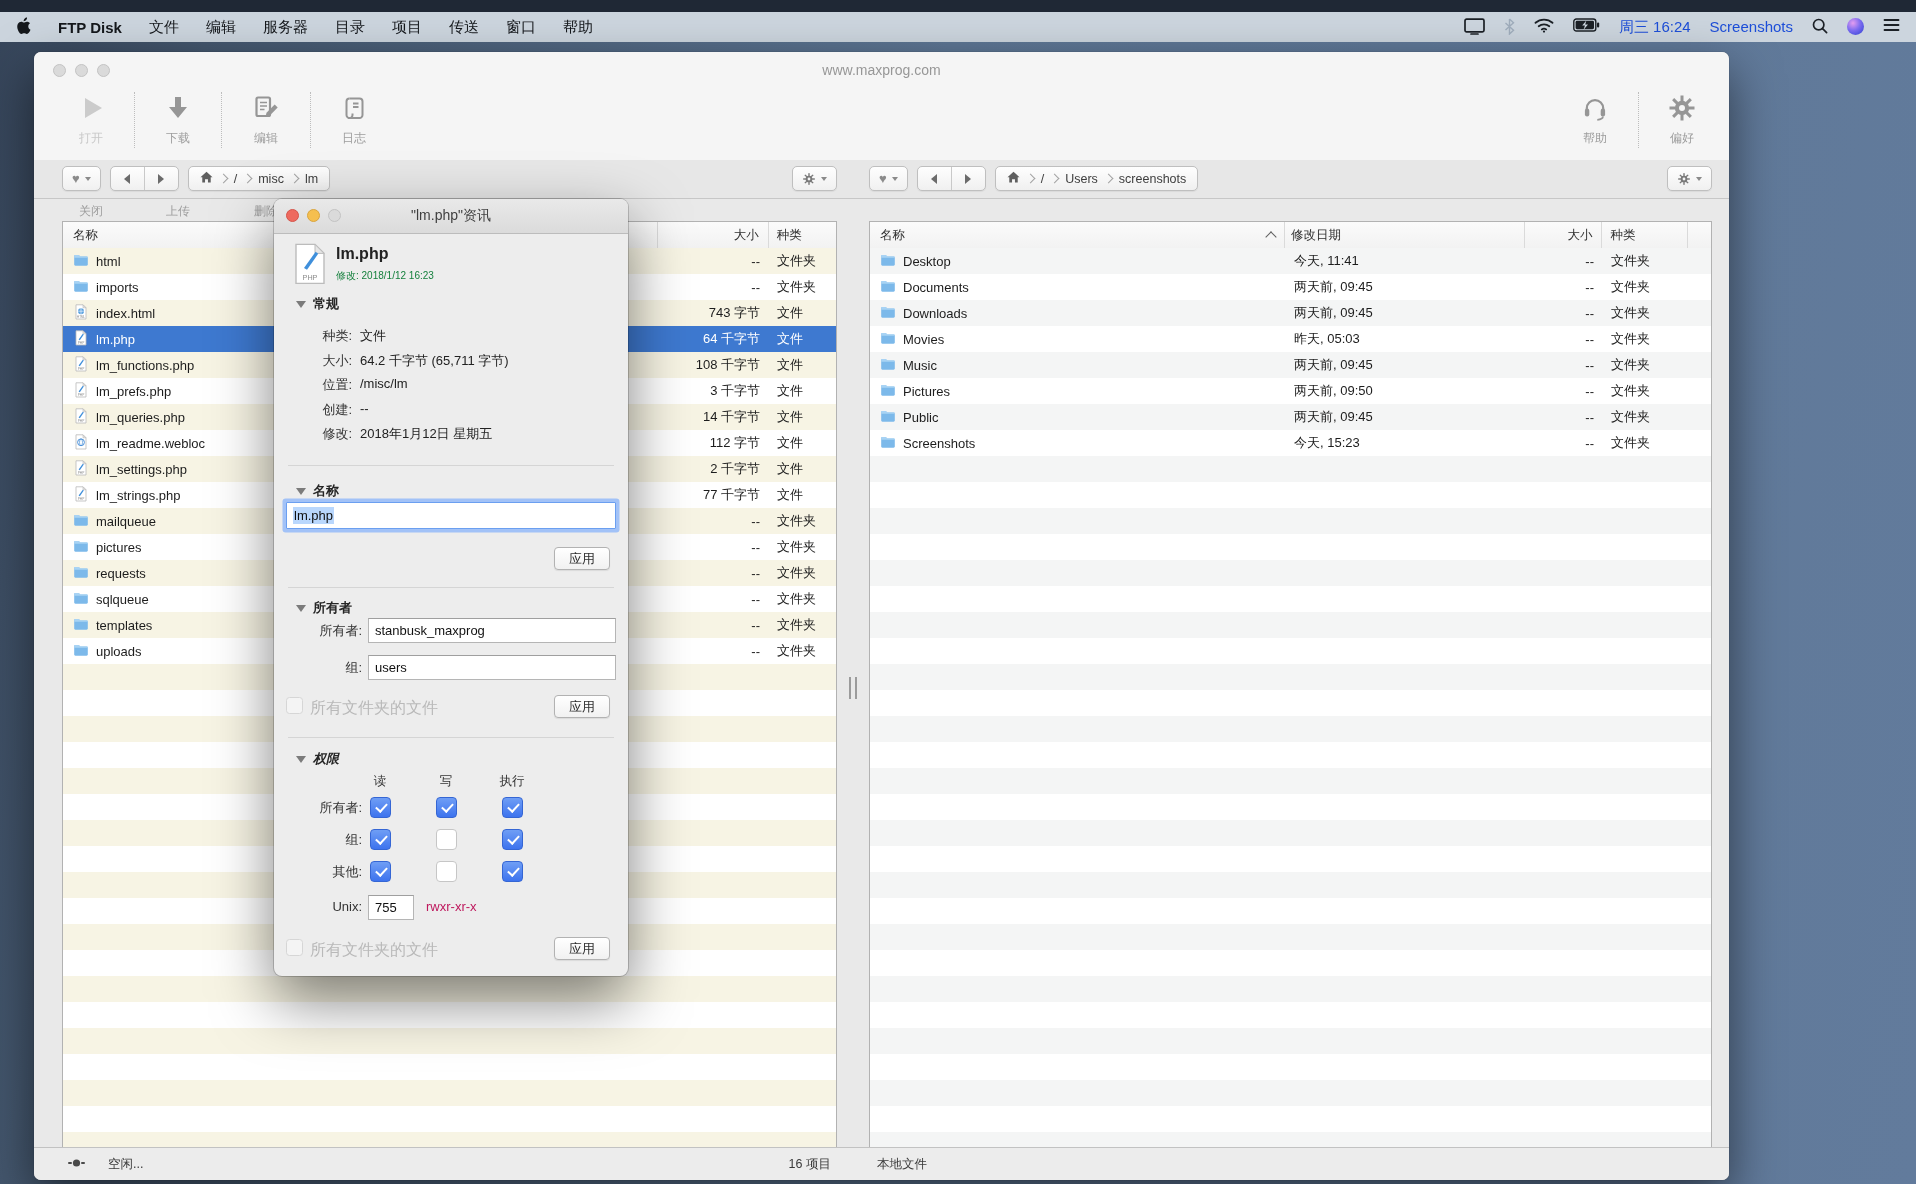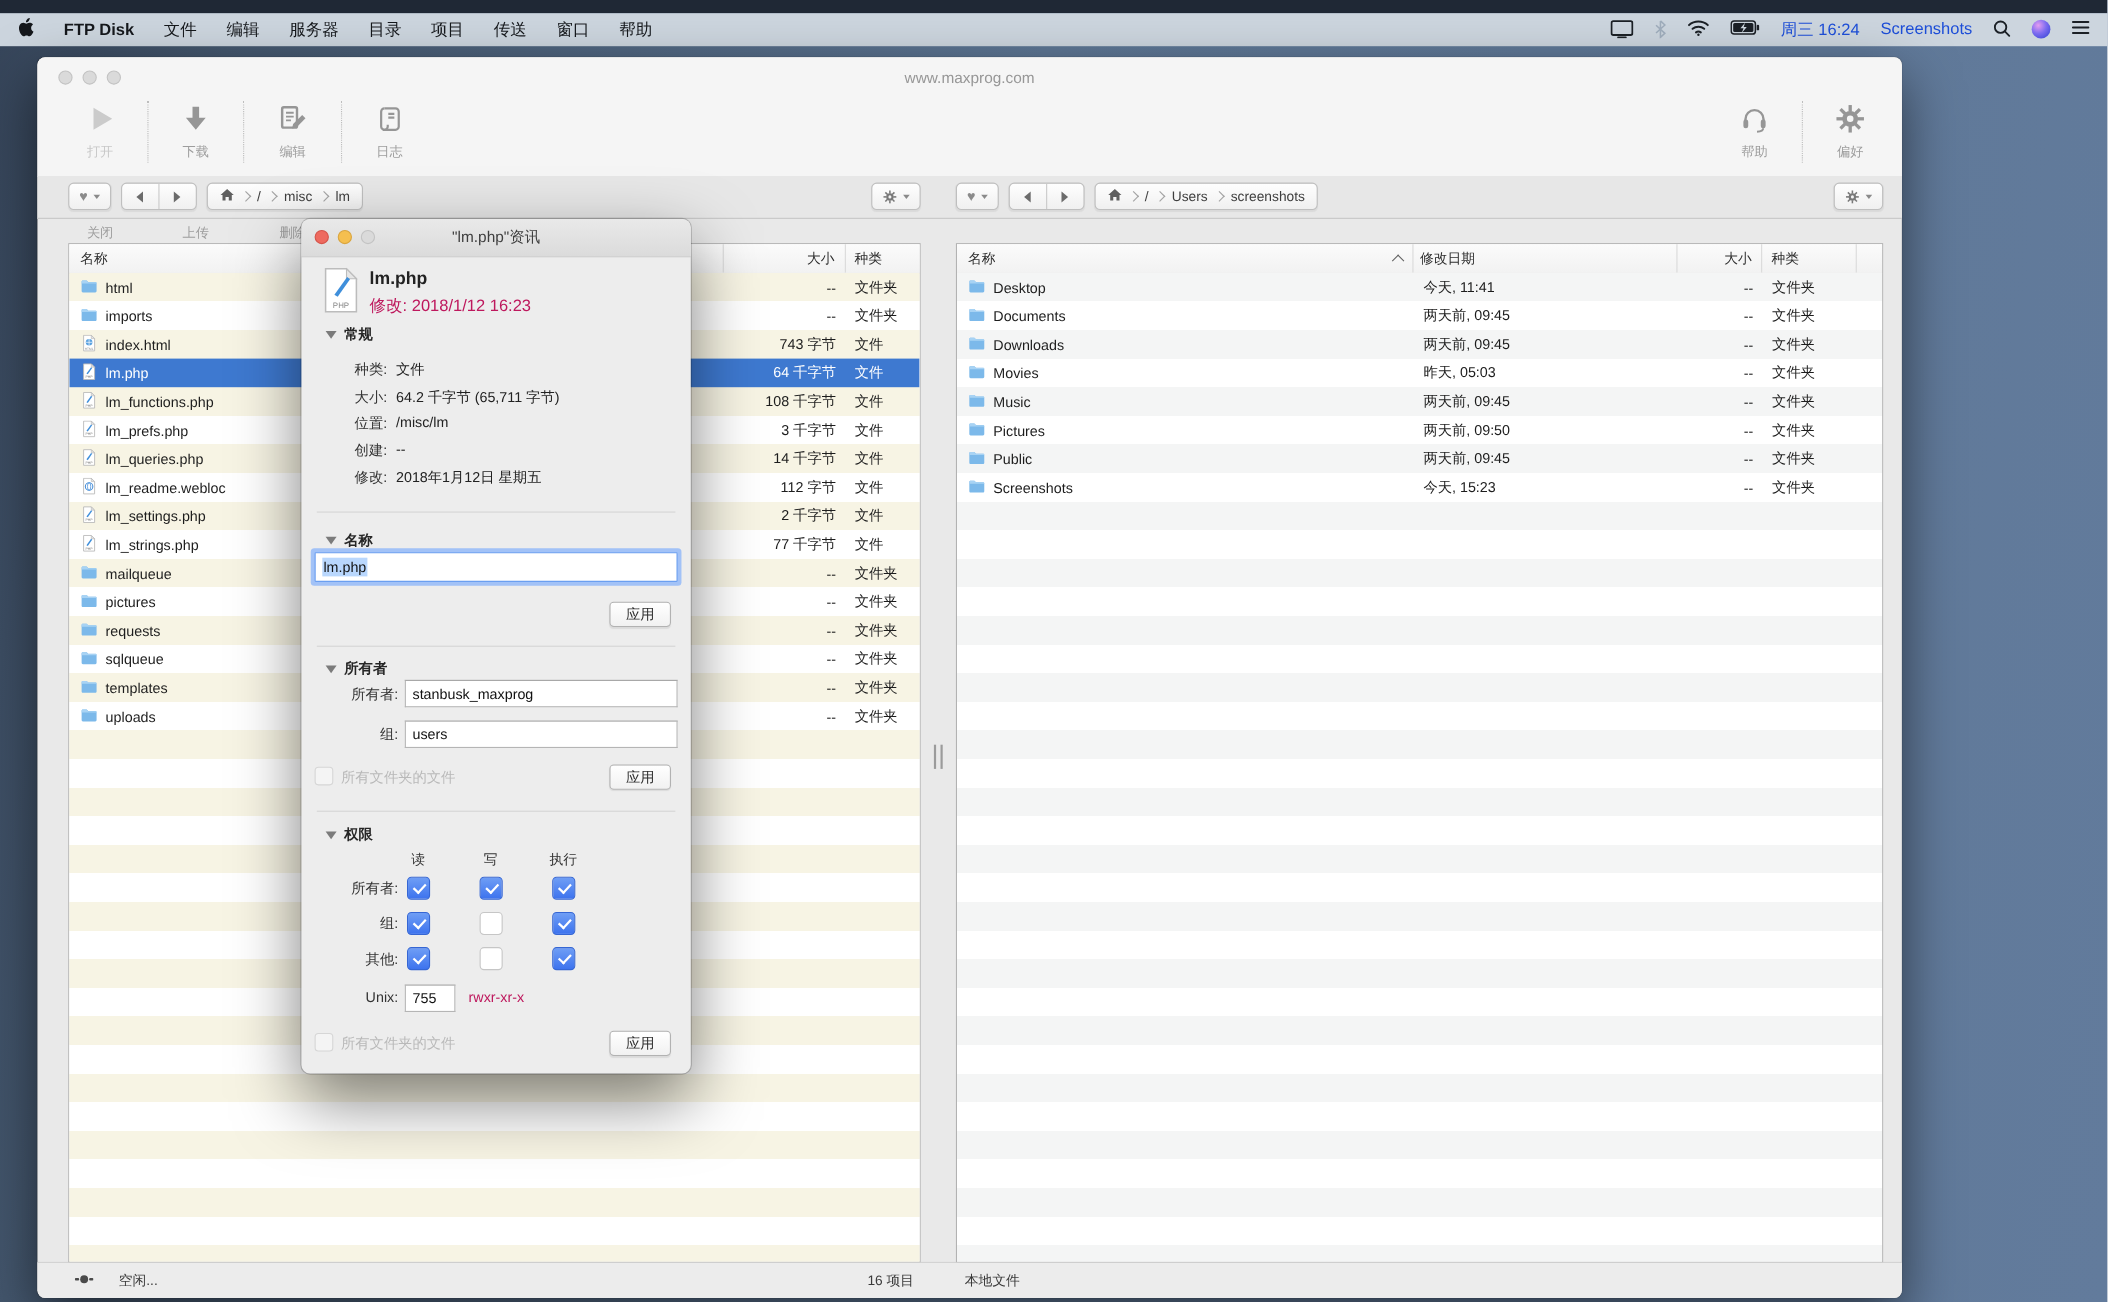--- a/index.html
+++ b/index.html
@@ -90,21 +90,21 @@
   
   .dialog{position:absolute;left:274px;top:199px;width:354px;height:777px;background:#ededed;
     border-radius:8px;box-shadow:0 24px 60px rgba(0,0,0,.5),0 0 0 1px rgba(0,0,0,.18);}
   .dtitle{position:absolute;left:0;top:0;right:0;height:34px;background:linear-gradient(#e9e9e9,#dbdbdb);
     border-bottom:1px solid #bcbcbc;border-radius:8px 8px 0 0;}
   .dtitle .traffic{left:12px;top:10px;gap:8px;}
   .dtitle-text{position:absolute;top:8px;width:100%;text-align:center;font-size:14px;color:#3f3f3f;}
   .dialog .abs{position:absolute;}
   .fileicon{left:18px;top:44px;}
   .dfname{left:62px;top:46px;font-size:16px;font-weight:bold;color:#222;}
-  .dfmod{left:62px;top:70px;font-size:15px;color:#be185d;}
+  .dfmod{left:62px;top:70px;font-size:10px;color:#15803d;}
   .sechead{display:flex;align-items:center;gap:7px;font-size:13px;font-weight:bold;color:#262626;}
   .disc{width:0;height:0;border-left:5px solid transparent;border-right:5px solid transparent;
     border-top:7px solid #7b7b7b;}
   .inforow{position:absolute;left:0;width:354px;font-size:13px;}
   .ilabel{position:absolute;right:276px;color:#333;white-space:nowrap;}
   .ivalue{position:absolute;left:86px;color:#222;white-space:nowrap;}
   .dsep{position:absolute;left:14px;right:14px;height:1px;background:#d5d5d5;}
   .tfield{position:absolute;box-sizing:border-box;background:#fff;border:1px solid #b5b5b5;
     border-top-color:#9f9f9f;font-size:13px;color:#111;display:flex;align-items:center;padding:0 6px;}
   .tfield.focus{border:1px solid #6b9ff0;box-shadow:0 0 0 3.5px rgba(100,158,255,.55);border-radius:1px;}
@@ -113,21 +113,21 @@
     border-radius:4px;background:linear-gradient(#ffffff,#f1f1f1);font-size:13px;color:#2e2e2e;
     display:flex;align-items:center;justify-content:center;box-shadow:0 1px 1px rgba(0,0,0,.08);}
   .cbx{position:absolute;box-sizing:border-box;border-radius:4px;}
   .cbx.big{width:21px;height:21px;}
   .cbx.small{width:17px;height:17px;border-radius:3.5px;}
   .cbx.checked{background:linear-gradient(#6f9ef5,#3d73ee);border:1px solid #3566d4;}
   .cbx.checked::after{content:"";position:absolute;left:7px;top:3px;width:5px;height:9px;
     border-right:2px solid #fff;border-bottom:2px solid #fff;transform:rotate(43deg);}
   .cbx.unchecked{background:#fff;border:1px solid #c6c6c6;}
   .cbx.disabled{background:#f4f4f4;border:1px solid #d6d6d6;}
-  .cbx-label{position:absolute;font-size:13px;color:#b9b9b9;}
+  .cbx-label{position:absolute;font-size:16px;color:#b9b9b9;}
   .permhead{position:absolute;font-size:12.5px;color:#333;width:40px;text-align:center;}
   .unixtext{position:absolute;font-size:13px;color:#be185d;}
 </style>
 </head>
 <body>
 
 <div class="screen">
   <div class="top-strip"></div>
 
   <div class="menubar">
@@ -842,21 +842,21 @@
     <div class="abs" style="right:266px;top:423px;font-size:13px;color:#333;">所有者:</div>
     <div class="tfield" style="left:94px;top:419px;width:248px;height:25px;">stanbusk_maxprog</div>
     <div class="abs" style="right:266px;top:460px;font-size:13px;color:#333;">组:</div>
     <div class="tfield" style="left:94px;top:456px;width:248px;height:25px;">users</div>
     <div class="cbx small disabled" style="left:12px;top:498px;"></div>
     <div class="cbx-label" style="left:36px;top:499px;">所有文件夹的文件</div>
     <div class="applybtn" style="left:280px;top:496px;">应用</div>
 
     <div class="dsep" style="top:538px;"></div>
 
-    <div class="abs sechead" style="left:22px;top:551px;">
+    <div class="abs sechead" style="left:22px;top:551px;font-style:italic;">
       <span class="disc"></span>
       <span>权限</span>
     </div>
     <div id="perm-grid">
         <div class="permhead" style="left: 86px; top: 574px;">读</div>
         <div class="permhead" style="left: 152px; top: 574px;">写</div>
         <div class="permhead" style="left: 218px; top: 574px;">执行</div>
         <div style="position: absolute; right: 266px; top: 600px; font-size: 13px; color: rgb(51, 51, 51);">所有者:</div>
         <div class="cbx big checked" style="left: 96px; top: 598px;"></div>
         <div class="cbx big checked" style="left: 162px; top: 598px;"></div>

